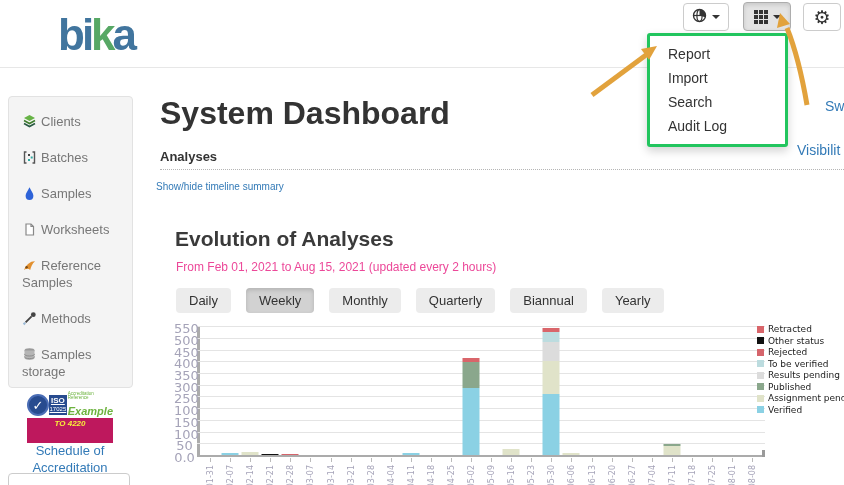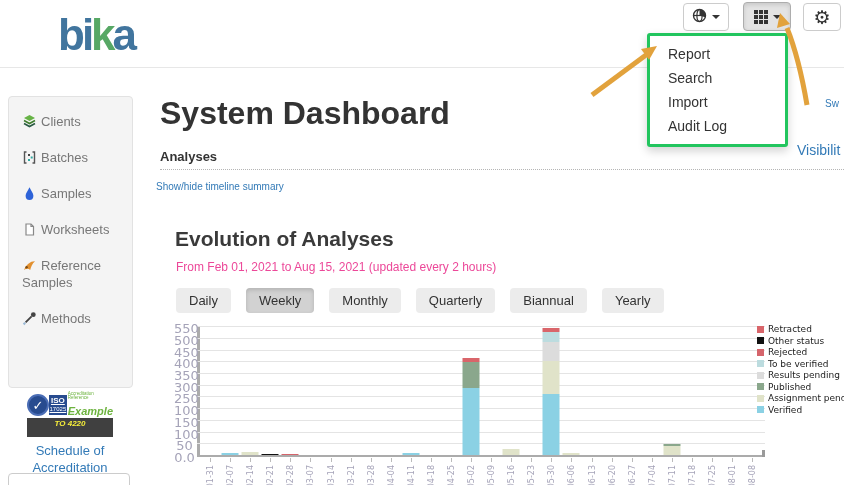--- a/index.html
+++ b/index.html
@@ -21,40 +21,40 @@
   .caret { width:0; height:0; border-left:4px solid transparent; border-right:4px solid transparent; border-top:4px solid #333; }
   .grid-icon { display:grid; grid-template-columns:repeat(3,4px); grid-template-rows:repeat(3,4px); gap:1px; }
   .grid-icon i { background:#333; }
   .gear-glyph { font-family:"DejaVu Sans", sans-serif; font-size:19px; color:#333; line-height:1; }
   
   .menu { position:absolute; left:647px; top:33px; width:141px; background:#fff; border:3px solid #22c55e;
           border-radius:3px; box-shadow:0 4px 10px rgba(0,0,0,.18); padding:6px 0; z-index:30; }
   .menu-item { padding:4px 18px; font-size:14px; color:#333; cursor:pointer; }
   
   .link { color:#337ab7; }
-  .sw-link { position:absolute; left:825px; top:98px; font-size:10px; white-space:nowrap; }
+  .sw-link { position:absolute; left:825px; top:98px; font-size:14px; white-space:nowrap; }
   .vis-link { position:absolute; left:797px; top:142px; font-size:14px; white-space:nowrap; }
   
   .sidebar { position:absolute; left:8px; top:96px; width:125px; height:292px; background:#f4f4f4;
              border:1px solid #e2e2e2; border-radius:4px; padding:16px 8px 0 13px; }
   .side-item { font-size:13px; color:#777; margin-bottom:19px; line-height:17px; cursor:pointer; }
   .side-item svg { vertical-align:-3px; margin-right:4px; }
   
   .accred { position:absolute; left:24px; top:393px; width:92px; text-align:center; }
   .accred-logo { position:relative; width:86px; height:35px; margin:0 auto; }
   .accred-top { display:flex; align-items:center; height:24px; }
   .accred-badge { width:22px; height:22px; border-radius:50%; background:#274b8f; color:#fff; font-size:13px;
                   display:flex; align-items:center; justify-content:center; flex:none; border:2px solid #4a6db5;}
   .accred-iso { background:#274b8f; color:#fff; width:26px; height:20px; font-weight:bold; font-size:8px; line-height:1.1;
                 display:flex; flex-direction:column; justify-content:center;text-decoration:underline; }
   .accred-iso .small { font-size:6px; font-weight:normal; }
   .accred-ref { text-align:left; margin-left:1px; color:#6db33f; }
   .accred-ref .tiny { font-size:4.5px; line-height:4.5px; display:block; }
   .accred-ref .ex { font-size:11px; font-style:italic; font-weight:bold; line-height:10px; }
-  .accred-bar { background:#404040; height:19px; margin-top:1px; color:#f7ef3a; font-size:8px; font-style:italic;
+  .accred-bar { background:#be185d; height:25px; margin-top:1px; color:#f7ef3a; font-size:8px; font-style:italic;
                 font-weight:bold; line-height:11px; }
   .accred-links { margin-top:14px; font-size:13px; line-height:17px; }
   
   .partial-btn { position:absolute; left:8px; top:473px; width:122px; height:30px; background:#fff;
                  border:1px solid #ccc; border-radius:4px; font-size:12px; color:#555; padding-top:18px; overflow:hidden; }
   
   .page-title { position:absolute; left:160px; top:95px; font-size:32px; color:#333; }
   .section-label { position:absolute; left:160px; top:149px; font-size:13px; font-weight:bold; }
   .dotted-sep { position:absolute; left:160px; top:169px; width:684px; border-top:1px dotted #b5b5b5; }
   .timeline-link { position:absolute; left:156px; top:181px; font-size:10px; cursor:pointer; }
@@ -120,22 +120,22 @@
     <span class="caret"></span>
   </div>
 
   <div class="tb-btn btn-gear">
     <span class="gear-glyph">⚙</span>
   </div>
 </header>
 
 <nav class="menu">
   <div class="menu-item">Report</div>
+  <div class="menu-item">Import</div>
   <div class="menu-item">Search</div>
-  <div class="menu-item">Import</div>
   <div class="menu-item">Audit Log</div>
 </nav>
 
 <a class="link sw-link">Sw</a>
 <a class="link vis-link">Visibilit</a>
 
 <aside class="sidebar">
   <div class="side-item">
     <svg width="15" height="15" viewBox="0 0 15 15">
         <path d="M7.5 1 L13 4 7.5 7 2 4Z" fill="#67b346"></path>
@@ -168,20 +168,27 @@
         <path d="M2 12 C4 6.5 8.5 3 13 3.2 C10 5.8 9 9 8.2 12 C6.3 10.2 4 10.8 2 12Z" fill="#e2902f"></path>
         <circle cx="4.6" cy="9.3" r="1.2" fill="#7a4a12"></circle>
       </svg><span>Reference Samples</span>
   </div>
   <div class="side-item">
     <svg width="15" height="15" viewBox="0 0 15 15">
         <circle cx="11.3" cy="3.7" r="2.4" fill="#444"></circle>
         <path d="M9.6 5.4 L3.6 11.4" stroke="#444" stroke-width="1.8"></path>
         <path d="M3.2 11.8 L1.6 13.4" stroke="#9bbad6" stroke-width="2.2"></path>
       </svg><span>Methods</span>
+  </div>
+  <div class="side-item">
+    <svg width="15" height="15" viewBox="0 0 15 15">
+        <ellipse cx="7.5" cy="3.4" rx="5" ry="2.1" fill="#999"></ellipse>
+        <path d="M2.5 3.4 V10.8 a5 2.1 0 0 0 10 0 V3.4" fill="#b5b5b5"></path>
+        <path d="M2.5 6.9 a5 2.1 0 0 0 10 0 M2.5 9.5 a5 2.1 0 0 0 10 0" fill="none" stroke="#888" stroke-width="0.9"></path>
+      </svg><span>Samples storage</span>
   </div>
 </aside>
 
 <div class="accred">
   <div class="accred-logo">
     <div class="accred-top">
       <div class="accred-badge">✓</div>
       <div class="accred-iso">
         <span>ISO</span>
         <span class="small">17025</span>

